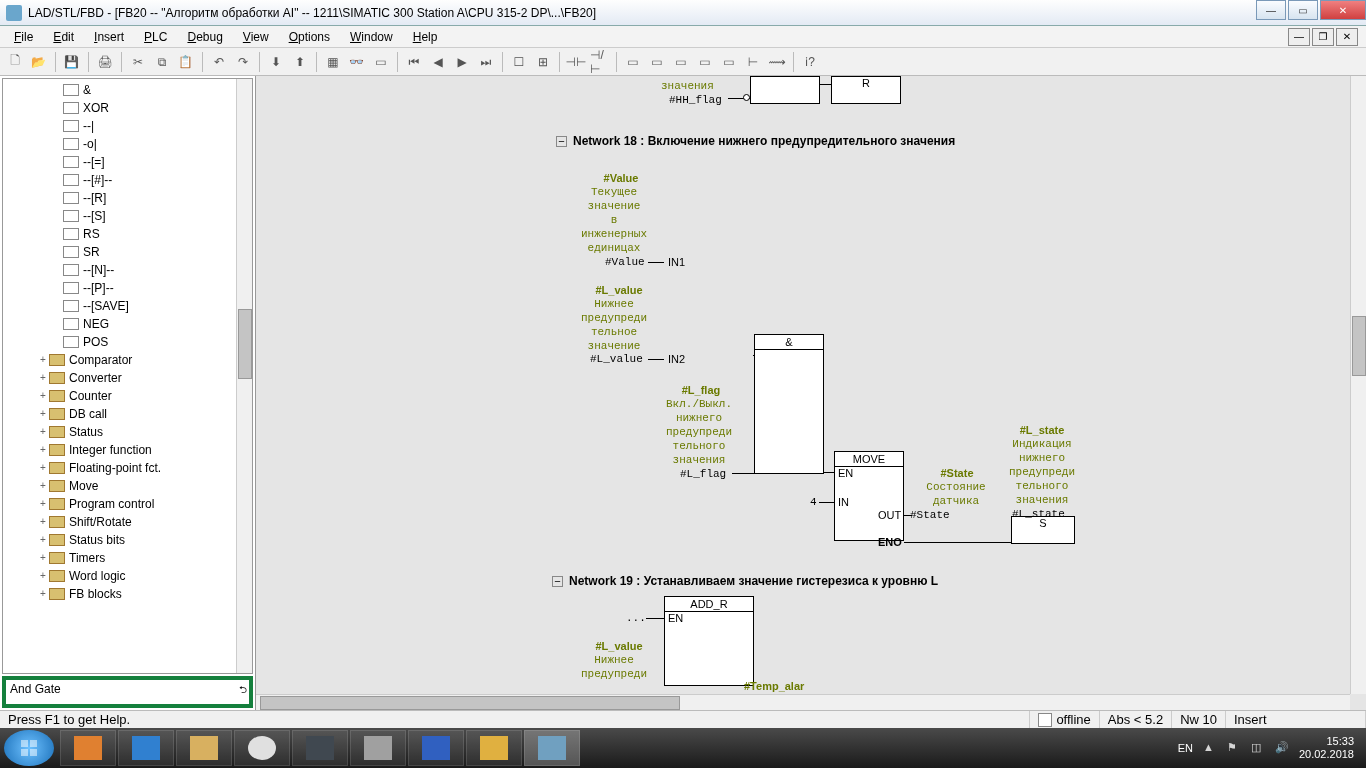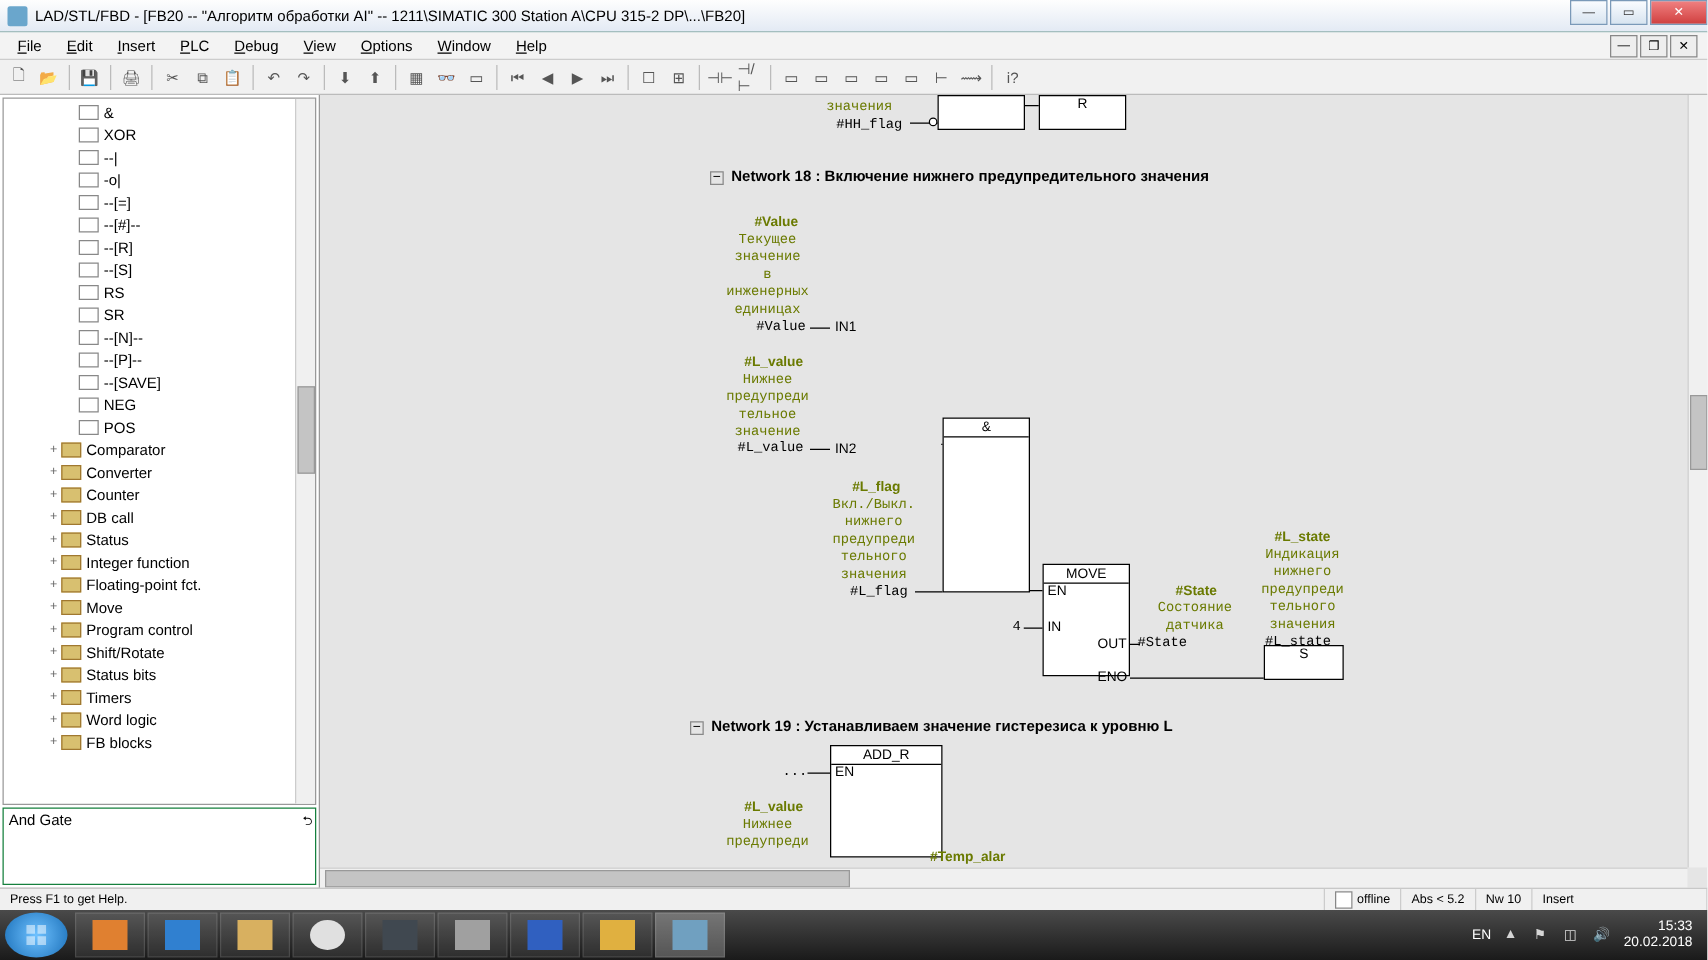--- a/index.html
+++ b/index.html
@@ -37,21 +37,21 @@
 .tree-row { display:flex; align-items:center; height:18px; white-space:nowrap;}
 .tree-row .exp { width:12px; text-align:center; color:#666; font-size:10px;}
 .tree-row .ticon { width:18px; height:14px; margin-right:2px; display:inline-block; position:relative;}
 .ticon::before { content:""; position:absolute; left:0; top:1px; width:14px; height:10px; border:1px solid #888; background:#fff;}
 .ticon.folder::before { background:#d8c070; border-color:#a07830;}
 .ticon.block::before { background:#fff; border-color:#888;}
 .ind1 { padding-left: 26px; }
 .ind2 { padding-left: 40px; }
 .tree-scroll { position:absolute; right:0; top:0; bottom:0; width:16px; background:#f0f0f0; border-left:1px solid #ccc;}
 .tree-thumb { position:absolute; right:0; width:14px; background:#c4c4c4; border:1px solid #999;}
-.local-pane { height: 62px; border:1px solid #15803d; margin:0 2px 2px 2px; background:#fff; font-size:12px; padding:2px 4px; display:flex; align-items:flex-start; position:relative;}
+.local-pane { height: 32px; border:4px solid #15803d; margin:0 2px 2px 2px; background:#fff; font-size:12px; padding:2px 4px; display:flex; align-items:flex-start; position:relative;}
 .local-pane .arrow { position:absolute; right:2px; top:2px; font-size:10px;}
 .bottom-tabs { height: 24px; display:flex; gap:2px; padding:2px;}
 .btab { border:1px solid #999; background:#f4f4f4; font-size:11px; padding:2px 6px; display:flex; align-items:center; gap:4px;}
 .btab.active { background:#fff;}
 .btab .ico { width:14px; height:12px; background:#c9a050; border:1px solid #8a6a20;}
 
 
 .editor { flex:1; position:relative; background:#e5e5e5; overflow:hidden; }
 .editor-canvas { position:absolute; left:0; top:0; right:16px; bottom:16px; font-family: "Courier New", monospace; font-size: 12px; }
 .ed-scroll-v { position:absolute; right:0; top:0; bottom:16px; width:16px; background:#f0f0f0; border-left:1px solid #ccc;}
@@ -64,21 +64,21 @@
 .blk .hdr { text-align:center; border-bottom:1px solid #000; font-size:11px; padding:1px 0;}
 .lbl { position:absolute; font-size:11px; white-space:nowrap; }
 .olive { color:#6a7a00; font-family:"Courier New", monospace;}
 .black { color:#000; font-family:"Courier New", monospace;}
 .pin { font-size:11px;}
 .line { position:absolute; background:#000;}
 .net-title { position:absolute; font-size:12px; color:#000; }
 .net-exp { font-size:11px; margin-right:6px; border:1px solid #888; width:11px; height:11px; display:inline-flex; align-items:center; justify-content:center; line-height:9px;}
 
 
-.statusbar { height:18px; background:#f0f0f0; border-top:1px solid #bbb; display:flex; font-size:10px; align-items:center;}
+.statusbar { height:18px; background:#f0f0f0; border-top:1px solid #bbb; display:flex; font-size:13px; align-items:center;}
 .statusbar .cell { padding:0 8px; border-right:1px solid #ccc; height:100%; display:flex; align-items:center;}
 .statusbar .flex1 { flex:1;}
 .status-icon { width:14px; height:14px; border:1px solid #888; background:#fff; margin-right:4px;}
 
 
 .taskbar { height:40px; background: linear-gradient(#4a4a4a,#1a1a1a); display:flex; align-items:center; padding:0 4px;}
 .start { width:50px; height:36px; background: radial-gradient(circle,#6ec1ff,#1a6fb8); border-radius:50%; margin-right:6px; display:flex; align-items:center; justify-content:center;}
 .start::after { content:""; width:20px; height:20px; background:#fff; opacity:0.5; clip-path: polygon(10% 10%,45% 10%,45% 45%,10% 45%,10% 55%,45% 55%,45% 90%,10% 90%,10% 10%,55% 10%,90% 10%,90% 45%,55% 45%,55% 55%,90% 55%,90% 90%,55% 90%,55% 10%);}
 .task { width:56px; height:36px; margin-right:2px; background:rgba(255,255,255,0.08); border:1px solid rgba(255,255,255,0.12); display:flex; align-items:center; justify-content:center;}
 .task.active { background:rgba(255,255,255,0.25);}
@@ -330,21 +330,21 @@
       <div class="lbl olive" style="left:405px; top:4px;">значения</div>
       <div class="lbl black" style="left:413px; top:18px;">#HH_flag</div>
       <div class="blk" style="left:494px; top:0px; width:70px; height:28px;"></div>
       <div class="line" style="left:472px; top:22px; width:22px; height:1px;"></div>
       <div style="position:absolute; left:487px; top:18px; width:7px; height:7px; border:1px solid #000; border-radius:50%; background:#fff;"></div>
       <div class="blk" style="left:575px; top:0px; width:70px; height:28px;">
         <div style="text-align:center; font-size:11px;">R</div>
       </div>
       <div class="line" style="left:564px; top:8px; width:11px; height:1px;"></div>
 
-      <div class="net-title" style="left:312px; top:58px;">
+      <div class="net-title" style="left:300px; top:58px;">
         <span class="net-exp">−</span><b><span>Network 18 : Включение нижнего предупредительного значения</span></b>
       </div>
 
       <div class="lbl pin" style="left:412px; top:180px;">IN1</div>
       <div class="lbl pin" style="left:412px; top:277px;">IN2</div>
 
       <div class="lbl olive" style="left:330px; top:96px; text-align:center; width:70px;"><b>#Value</b></div>
       <div class="lbl olive" style="left:313px; top:110px; width:90px; text-align:center;">Текущее</div>
       <div class="lbl olive" style="left:313px; top:124px; width:90px; text-align:center;">значение</div>
       <div class="lbl olive" style="left:313px; top:138px; width:90px; text-align:center;">в</div>
@@ -383,21 +383,21 @@
       <div class="lbl olive" style="left:393px; top:378px; width:100px; text-align:center;">значения</div>
       <div class="lbl black" style="left:424px; top:392px;">#L_flag</div>
       <div class="line" style="left:476px; top:397px; width:22px; height:1px;"></div>
 
       <div class="blk" style="left:578px; top:375px; width:70px; height:90px;">
         <div class="hdr">MOVE</div>
       </div>
       <div class="lbl pin" style="left:582px; top:391px;">EN</div>
       <div class="lbl pin" style="left:582px; top:420px;text-align:right;">IN</div>
       <div class="lbl pin" style="left:622px; top:433px;">OUT</div>
-      <div class="lbl pin" style="left:622px; top:460px;">ENO</div>
+      <div class="lbl pin" style="left:622px; top:460px;font-weight:bold;">ENO</div>
       <div class="line" style="left:568px; top:396px; width:10px; height:1px;"></div>
       <div class="lbl black" style="left:554px; top:420px;">4</div>
       <div class="line" style="left:563px; top:426px; width:15px; height:1px;"></div>
 
       <div class="lbl olive" style="left:666px; top:391px; width:70px; text-align:center;"><b>#State</b></div>
       <div class="lbl olive" style="left:660px; top:405px; width:80px; text-align:center;">Состояние</div>
       <div class="lbl olive" style="left:660px; top:419px; width:80px; text-align:center;">датчика</div>
       <div class="lbl black" style="left:654px; top:433px;">#State</div>
       <div class="line" style="left:648px; top:439px; width:8px; height:1px;"></div>
 

